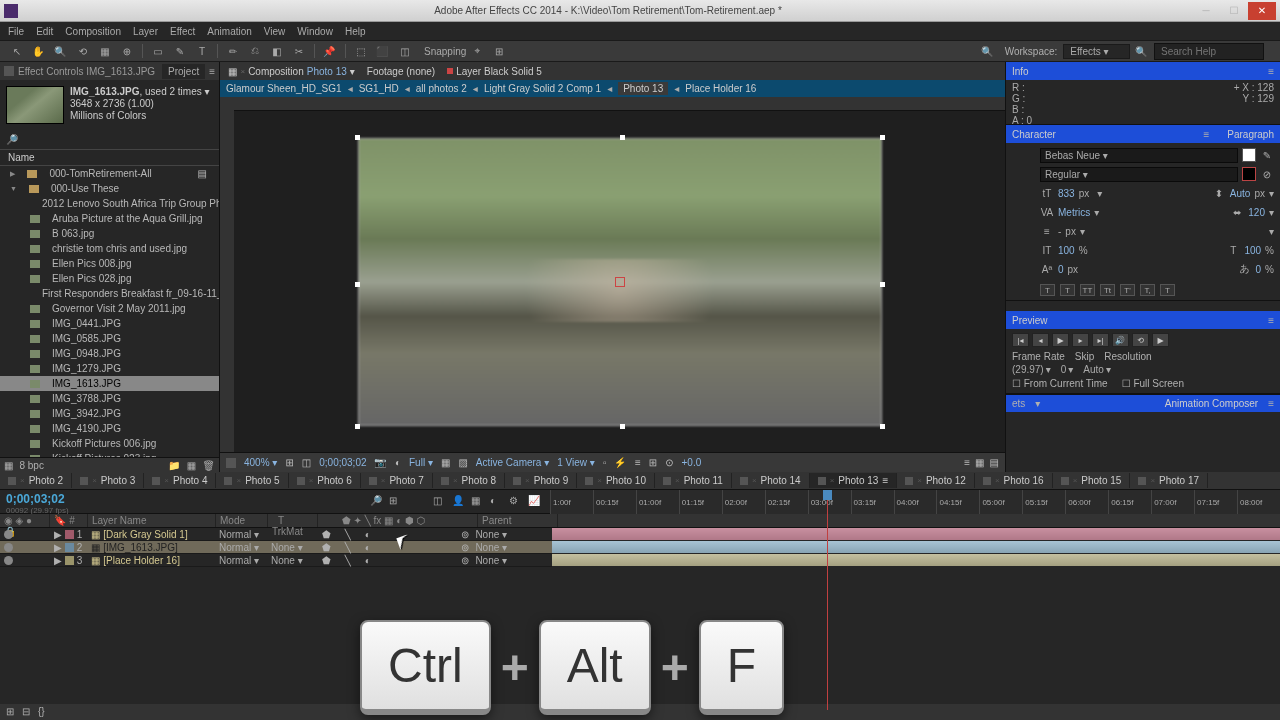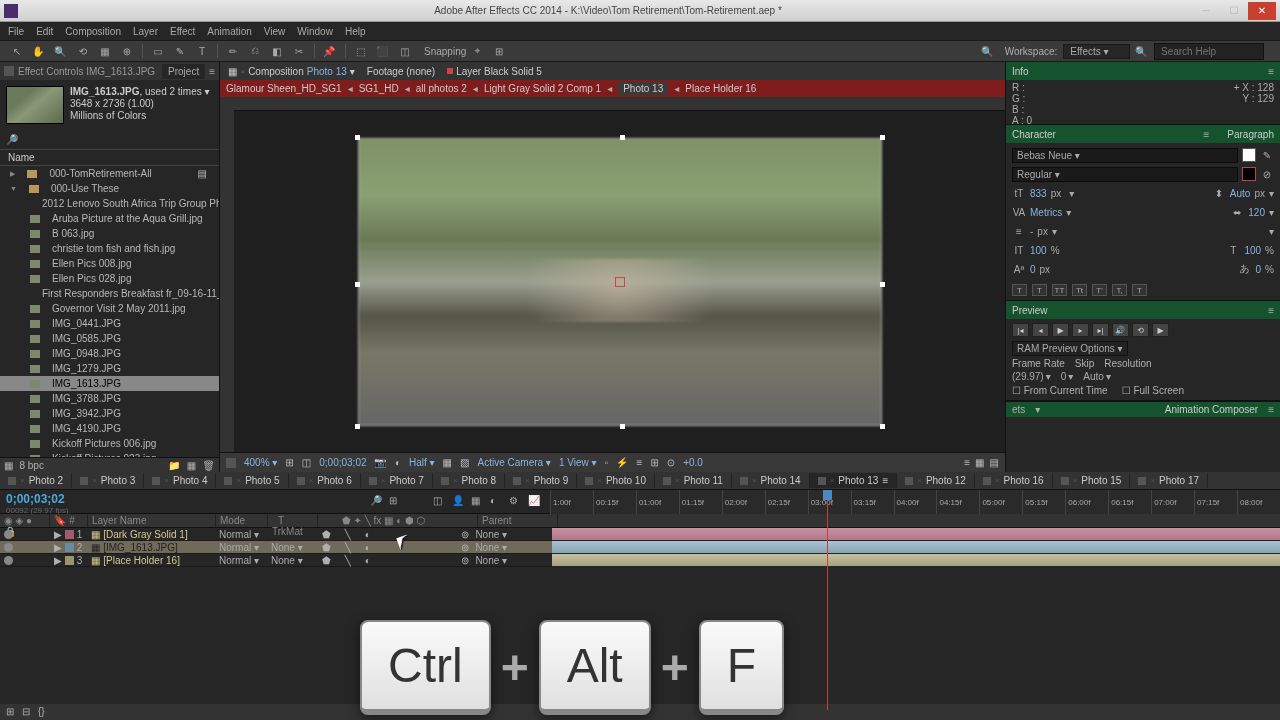--- a/index.html
+++ b/index.html
@@ -40,44 +40,44 @@
 .tree-row.sub { padding-left: 30px; }
 .folder-icon { width: 10px; height: 8px; background: #b8985a; display: inline-block; }
 .img-icon { width: 10px; height: 8px; background: #7a8a6a; display: inline-block; }
 .tri { color: #888; font-size: 7px; }
 .proj-footer { height: 15px; background: #333; border-top: 1px solid #111; display: flex; align-items: center; padding: 0 4px; gap: 6px; font-size: 9px;}
 
 .center-panel { flex: 1; background: #262626; display: flex; flex-direction: column; }
 .comp-tabs-row { height: 18px; background: #333; display: flex; align-items: center; font-size: 10px; padding: 0 2px; }
 .comp-tab { padding: 2px 6px; display: flex; align-items: center; gap: 3px; color: #ccc; }
 .comp-tab .x { color: #666; font-size: 8px; }
-.comp-link-row { height: 17px; background: #7f1d1d; display: flex; align-items: center; padding: 0 6px; gap: 6px; font-size: 9px; color: #aaa; }
+.comp-link-row { height: 17px; background: #0c4a6e; display: flex; align-items: center; padding: 0 6px; gap: 6px; font-size: 9px; color: #aaa; }
 .comp-link { color: #ccc; }
 .comp-link.active { background: #3a3a3a; padding: 1px 5px; }
 .ruler-area { height: 14px; background: #333; border-bottom: 1px solid #111; display: flex;}
 .vruler { width: 14px; background: #333;}
 .comp-body { flex: 1; display: flex; }
 .viewport { flex: 1; background: #1f1f1f; position: relative; display: flex; align-items: center; justify-content: center; }
 .canvas-wrap { position: relative; }
 .canvas-img { width: 524px; height: 288px; background: linear-gradient(180deg,#7f9268 0%,#8aa072 20%,#6a7a56 35%, #9aa090 50%, #555548 62%, #787868 75%, #666 100%); border: 1px solid #aaa; position: relative; filter: blur(1px); }
 .canvas-img::before { content:''; position:absolute; left: 25%; top: 42%; width: 50%; height: 22%; background: radial-gradient(circle, rgba(210,190,170,.5), transparent 70%); }
 .sel-handle { position: absolute; width: 5px; height: 5px; background: #fff; }
 .viewport-footer { height: 20px; background: #383838; border-top: 1px solid #111; display: flex; align-items: center; padding: 0 6px; gap: 8px; font-size: 10px; color: #bbb; }
 .vf-dd { color: #89b4e0; }
 .vf-time { color: #89b4e0; }
 .vf-icons { display: flex; gap: 5px; margin-left: auto;}
 
 .right-panel { width: 275px; background: #262626; border-left: 1px solid #111; display: flex; flex-direction: column; }
 .rp-section { border-bottom: 1px solid #111; }
-.rp-tabs { height: 18px; background: #14532d; display: flex; align-items: center; padding: 0 6px; gap: 10px; }
+.rp-tabs { height: 18px; background: #1d4ed8; display: flex; align-items: center; padding: 0 6px; gap: 10px; }
 .rp-tab { color: #ccc; }
 .info-body { height: 44px; padding: 2px 6px; font-size: 9px; color: #aaa; display:flex; justify-content: space-between;}
 .info-rgb { line-height: 11px;}
 .info-xy { line-height: 11px; text-align: right;}
-.char-body { padding: 4px 6px; font-size: 10px; color: #aaa; }
+.char-body { padding: 4px 6px; font-size: 10px; color: #aaa; margin-left: 28px; }
 .char-row { display: flex; align-items: center; gap: 4px; margin-bottom: 3px; height: 16px;}
 .char-dd { background: #1a1a1a; border: 1px solid #0a0a0a; padding: 1px 4px; color: #aaa; flex: 1; position: relative; }
 .char-color { width: 14px; height: 14px; background: #fff; border: 1px solid #555;}
 .char-stroke { width: 14px; height: 14px; background: #000; border: 1px solid #b44;}
 .char-val { color: #89b4e0; }
 .char-icon { width: 14px; color: #aaa; font-size: 10px; display: flex; align-items: center; justify-content: center;}
 .char-btn-row { display: flex; gap: 5px; padding-top: 4px;}
 .char-btn { width: 15px; height: 12px; background: #333; border: 1px solid #555; font-size: 8px; display: flex; align-items: center; justify-content: center;}
 
 .blank-section { flex: 1; background: #262626; }
@@ -244,21 +244,21 @@
           <div class="tree-row sub">
             <span class="img-icon"></span>
             <span>Aruba Picture at the Aqua Grill.jpg</span>
           </div>
           <div class="tree-row sub">
             <span class="img-icon"></span>
             <span>B 063.jpg</span>
           </div>
           <div class="tree-row sub">
             <span class="img-icon"></span>
-            <span>christie tom fish and fish.jpg</span>
+            <span>christie tom chris and used.jpg</span>
           </div>
           <div class="tree-row sub">
             <span class="img-icon"></span>
             <span>Ellen Pics 008.jpg</span>
           </div>
           <div class="tree-row sub">
             <span class="img-icon"></span>
             <span>Ellen Pics 028.jpg</span>
           </div>
           <div class="tree-row sub">
@@ -365,21 +365,21 @@
       </div>
     </div>
     <div class="viewport-footer">
       <span style="width:10px;height:10px;background:#555"></span>
       <span class="vf-dd"><span>400%</span> ▾</span>
       <span>⊞</span>
       <span>◫</span>
       <span class="vf-time">0;00;03;02</span>
       <span>📷</span>
       <span>◐</span>
-      <span class="vf-dd"><span>Half</span> ▾</span>
+      <span class="vf-dd"><span>Full</span> ▾</span>
       <span>▦</span>
       <span>▨</span>
       <span class="vf-dd"><span>Active Camera</span> ▾</span>
       <span class="vf-dd"><span>1 View</span> ▾</span>
       <span>▫</span>
       <span>⚡</span>
       <span>≡</span>
       <span>⊞</span>
       <span>⊙</span>
       <span class="vf-dd">+0.0</span>
@@ -495,23 +495,20 @@
         <div class="preview-btns">
           <div class="pbtn">|◂</div>
           <div class="pbtn">◂</div>
           <div class="pbtn">▶</div>
           <div class="pbtn">▸</div>
           <div class="pbtn">▸|</div>
           <div class="pbtn">🔊</div>
           <div class="pbtn">⟲</div>
           <div class="pbtn">▶</div>
         </div>
-        <div class="ram-row">
-            <span class="ram-dd"><span>RAM Preview Options</span> ▾</span>
-          </div>
         <div class="preview-labels">
           <span>Frame Rate</span>
           <span>Skip</span>
           <span>Resolution</span>
         </div>
         <div class="preview-vals">
           <span class="pval"><span>(29.97)</span>▾</span>
           <span class="pval"><span>0</span>▾</span>
           <span class="pval"><span>Auto</span>▾</span>
         </div>

